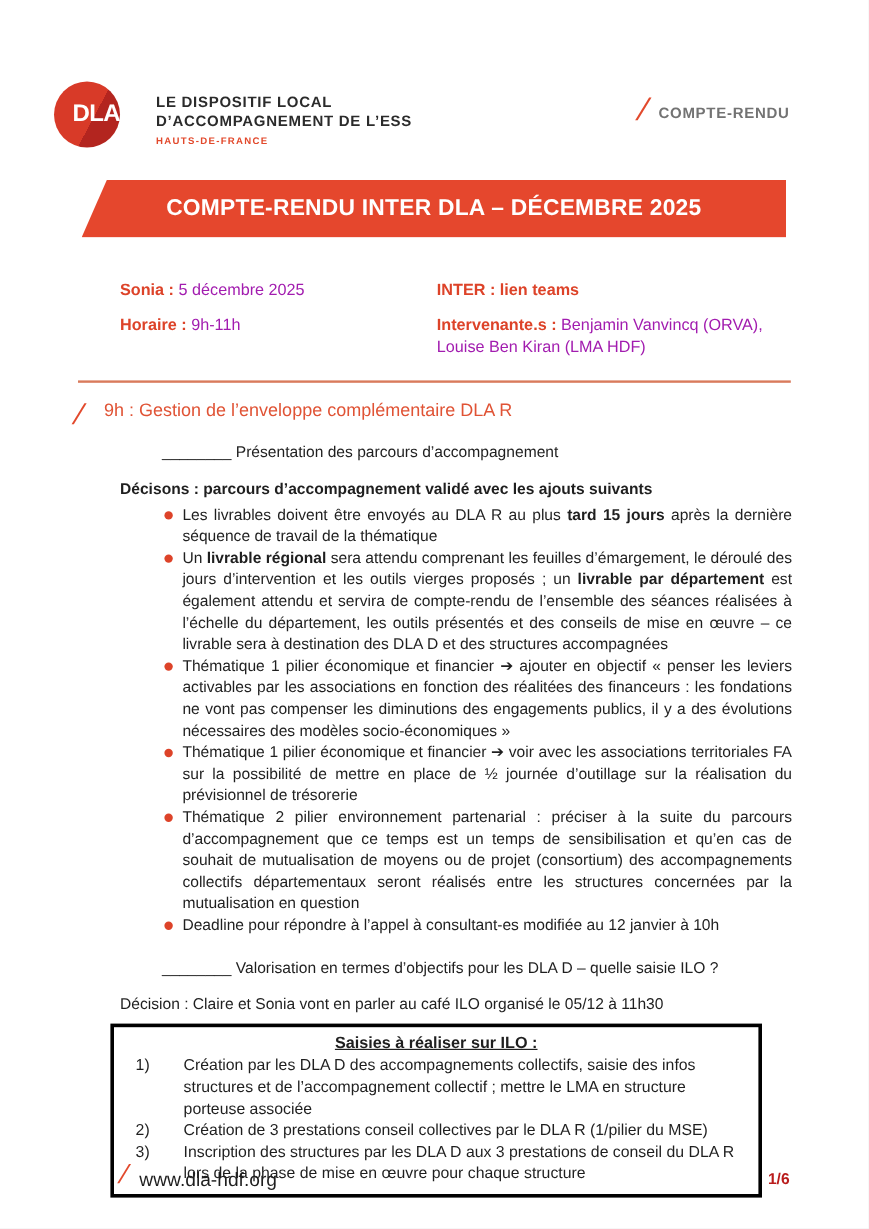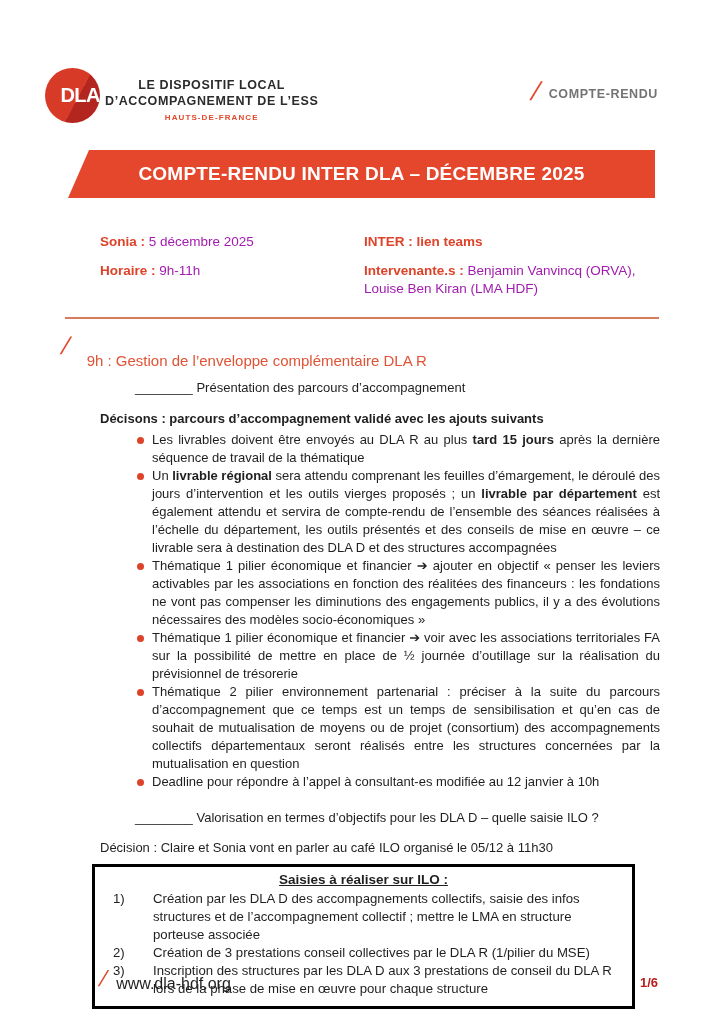--- a/index.html
+++ b/index.html
@@ -11,21 +11,21 @@
   }
 
   
   .header { position:absolute; top:68px; left:45px; display:flex; align-items:flex-start; }
   .logo-circle {
     width:55px; height:55px; border-radius:50%;
     background:linear-gradient(118deg, #d83a28 58%, #b3251f 58%);
     display:flex; align-items:center; justify-content:flex-end;
     color:#fff; font-weight:bold; font-size:20px; letter-spacing:-0.5px;
   }
-  .org-block { margin-left:5px; padding-top:9px;text-align:center; }
+  .org-block { margin-left:30px; padding-top:9px; }
   .org-name { font-weight:bold; font-size:12.5px; line-height:1.3; color:#2b2b2b; letter-spacing:0.6px; }
   .org-region { margin-top:3px; font-weight:bold; font-size:8px; letter-spacing:1.1px; color:#e2492c; }
 
   .doc-label-wrap { position:absolute; top:78px; right:66px; display:flex; align-items:flex-start; }
   .slash { color:#e2492c; font-size:26px; font-weight:300; line-height:1; font-style:italic; transform:skewX(-8deg); }
   .doc-label { margin-left:9px; margin-top:9px; color:#737373; font-weight:bold; font-size:12.5px; letter-spacing:0.6px; }
 
   
   .banner {
     position:absolute; top:150px; left:68px; width:587px; height:48px;
@@ -41,21 +41,21 @@
   .meta-label { color:#dd4329; font-weight:bold; }
   .meta-value { color:#a21caf; }
   .meta-value.red { color:#dd4329; font-weight:bold; }
 
   .separator { position:absolute; top:317px; left:65px; width:594px; border-top:2px solid #d97b5c; }
 
   
   .body { position:absolute; top:334px; left:0; width:724px; }
   .section-heading-row { display:flex; margin-left:62px; align-items:flex-start; }
   .section-heading-row .slash { font-size:24px; }
-  .section-heading { margin-left:18px; margin-top:18px; color:#e05335; font-size:15px; }
+  .section-heading { margin-left:18px; margin-top:0; color:#e05335; font-size:15px; }
   .subtopic { margin:11px 0 0 135px; font-size:13px; color:#1f1f1f; }
   .decisions-intro { margin:16px 0 0 100px; font-size:13px; font-weight:bold; }
 
   ul.decisions { list-style:none; margin:5px 0 0 152px; width:508px; }
   ul.decisions li { position:relative; font-size:13px; line-height:18px; text-align:justify; }
   ul.decisions li .dot {
     position:absolute; left:-15px; top:6px; width:7px; height:7px; border-radius:50%;
     background:#dd4329; display:inline-block;
   }
   ul.decisions li .b { font-weight:bold; }

